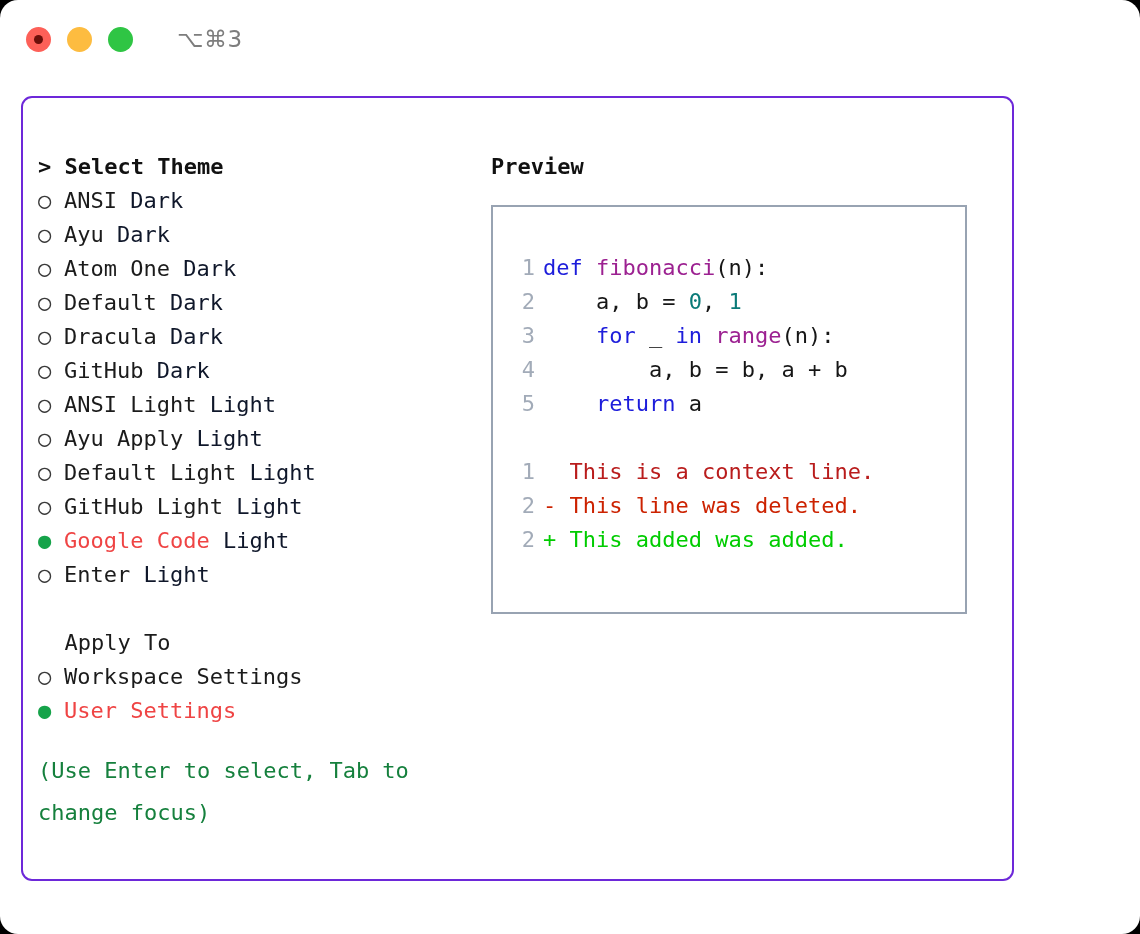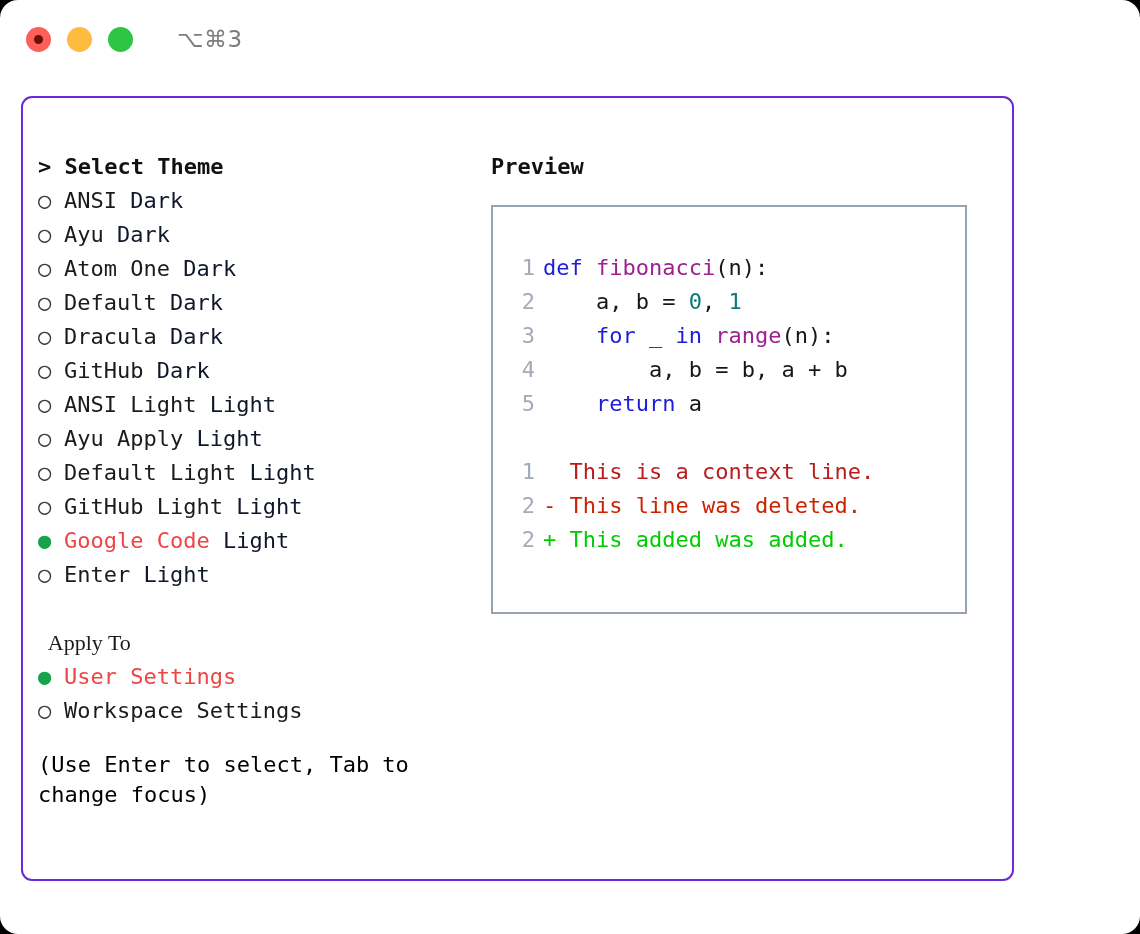--- a/index.html
+++ b/index.html
@@ -113,29 +113,29 @@
   .bullet {
     display: inline-block;
     width: 26px;
     white-space: pre;
   }
   .bullet.off { color: #3a3a3a; }
   .bullet.on  { color: #16a34a; }
   .name       { color: #1b1b1b; }
   .name.sel   { color: #ef4444; }
   .variant    { color: #0f172a; }
-  .apply-hdr  { color: #1b1b1b; font-family: Liberation Serif, serif; }
+  .apply-hdr  { color: #1b1b1b; }
 
   .spacer { height: 34px; }
 
   .hint {
     margin-top: 22px;
     font-size: 22px;
-    line-height: 30px;
-    color: #000000;
+    line-height: 42px;
+    color: #15803d;
     white-space: pre-wrap;
     width: 400px;
   }
 
   
   .right-col {
     position: absolute;
     left: 468px;
     top: 52px;
     width: 500px;
@@ -211,22 +211,22 @@
             <div class="line"><span class="bullet off">○</span><span class="name">GitHub Light</span><span> </span><span class="variant">Light</span></div>
             <div class="line"><span class="bullet on">●</span><span class="name sel">Google Code</span><span> </span><span class="variant">Light</span></div>
             <div class="line"><span class="bullet off">○</span><span class="name">Enter</span><span> </span><span class="variant">Light</span></div>
           </div>
 
         <div class="spacer"></div>
 
         <div class="line apply-hdr">  Apply To</div>
 
         <div id="apply-list">
+            <div class="line"><span class="bullet off">○</span><span class="name">Workspace Settings</span></div>
             <div class="line"><span class="bullet on">●</span><span class="name sel">User Settings</span></div>
-            <div class="line"><span class="bullet off">○</span><span class="name">Workspace Settings</span></div>
           </div>
 
         <div class="hint">(Use Enter to select, Tab to change focus)</div>
       </div>
 
       <div class="right-col">
         <div class="preview-title">Preview</div>
         <div class="code-box">
           <div id="code-lines">
               <div class="code-line"><span class="ln">1</span><span class="kw">def </span><span class="fn">fibonacci</span><span class="pl">(n):</span></div>

